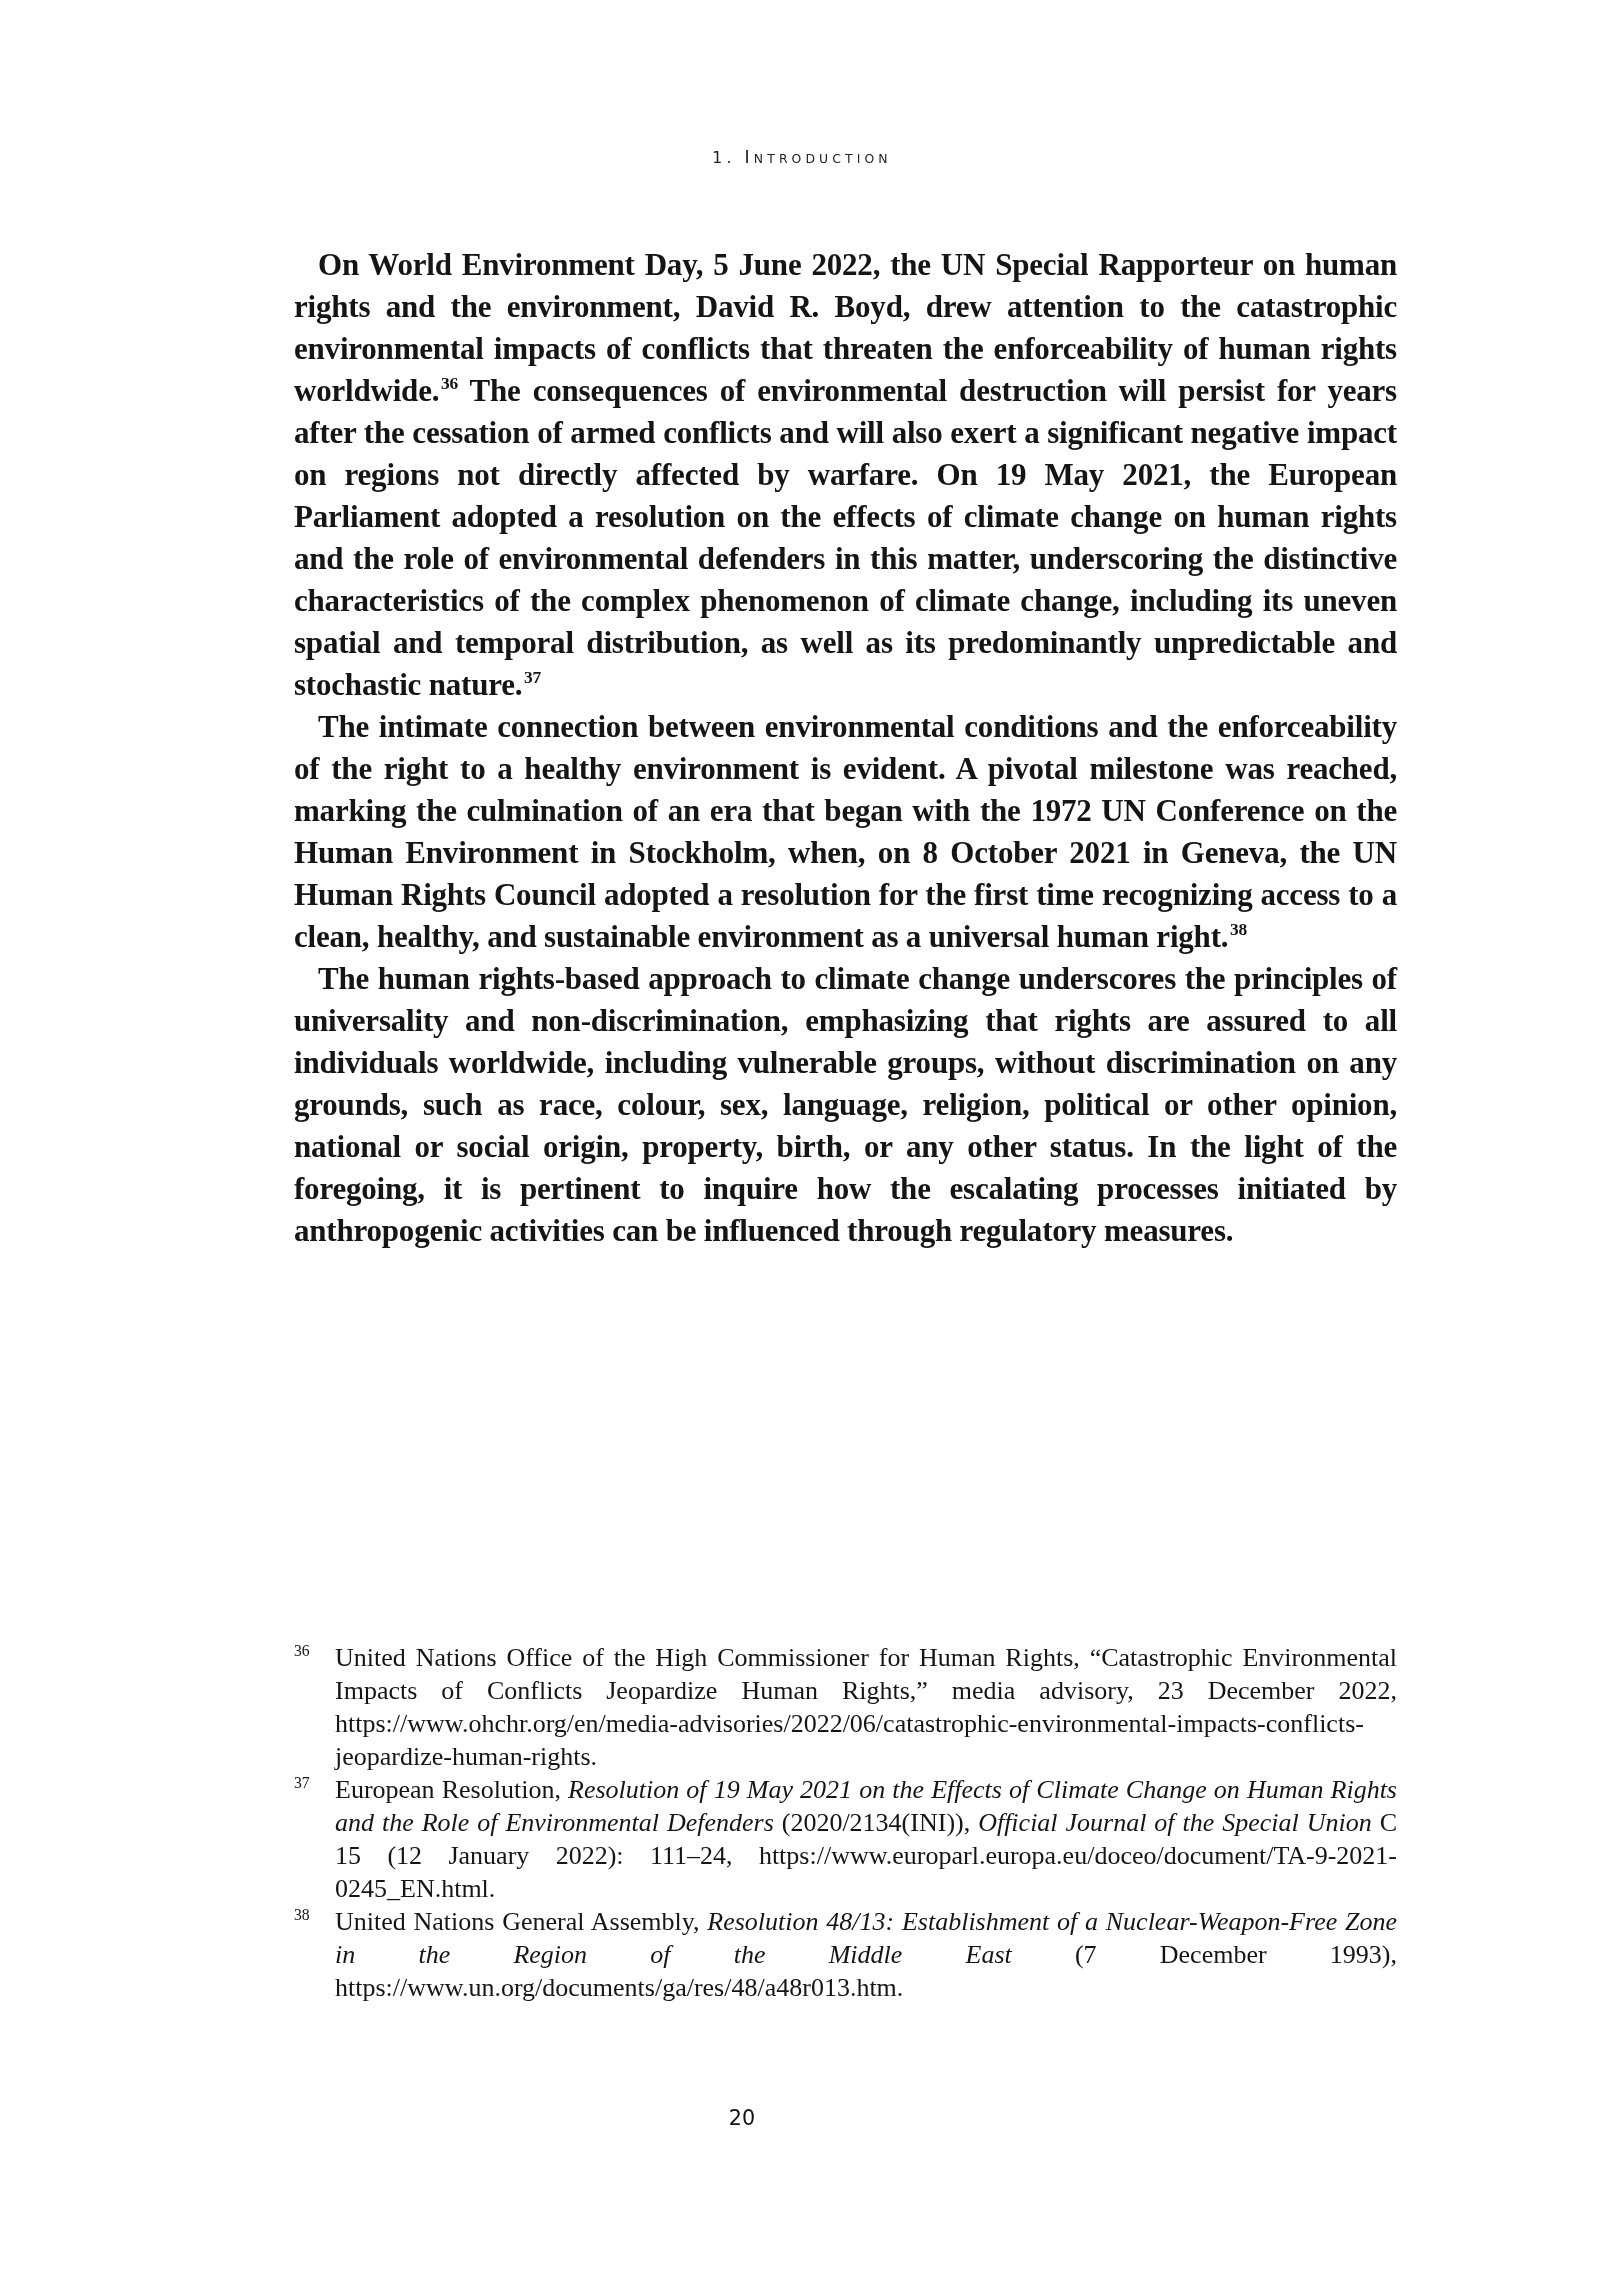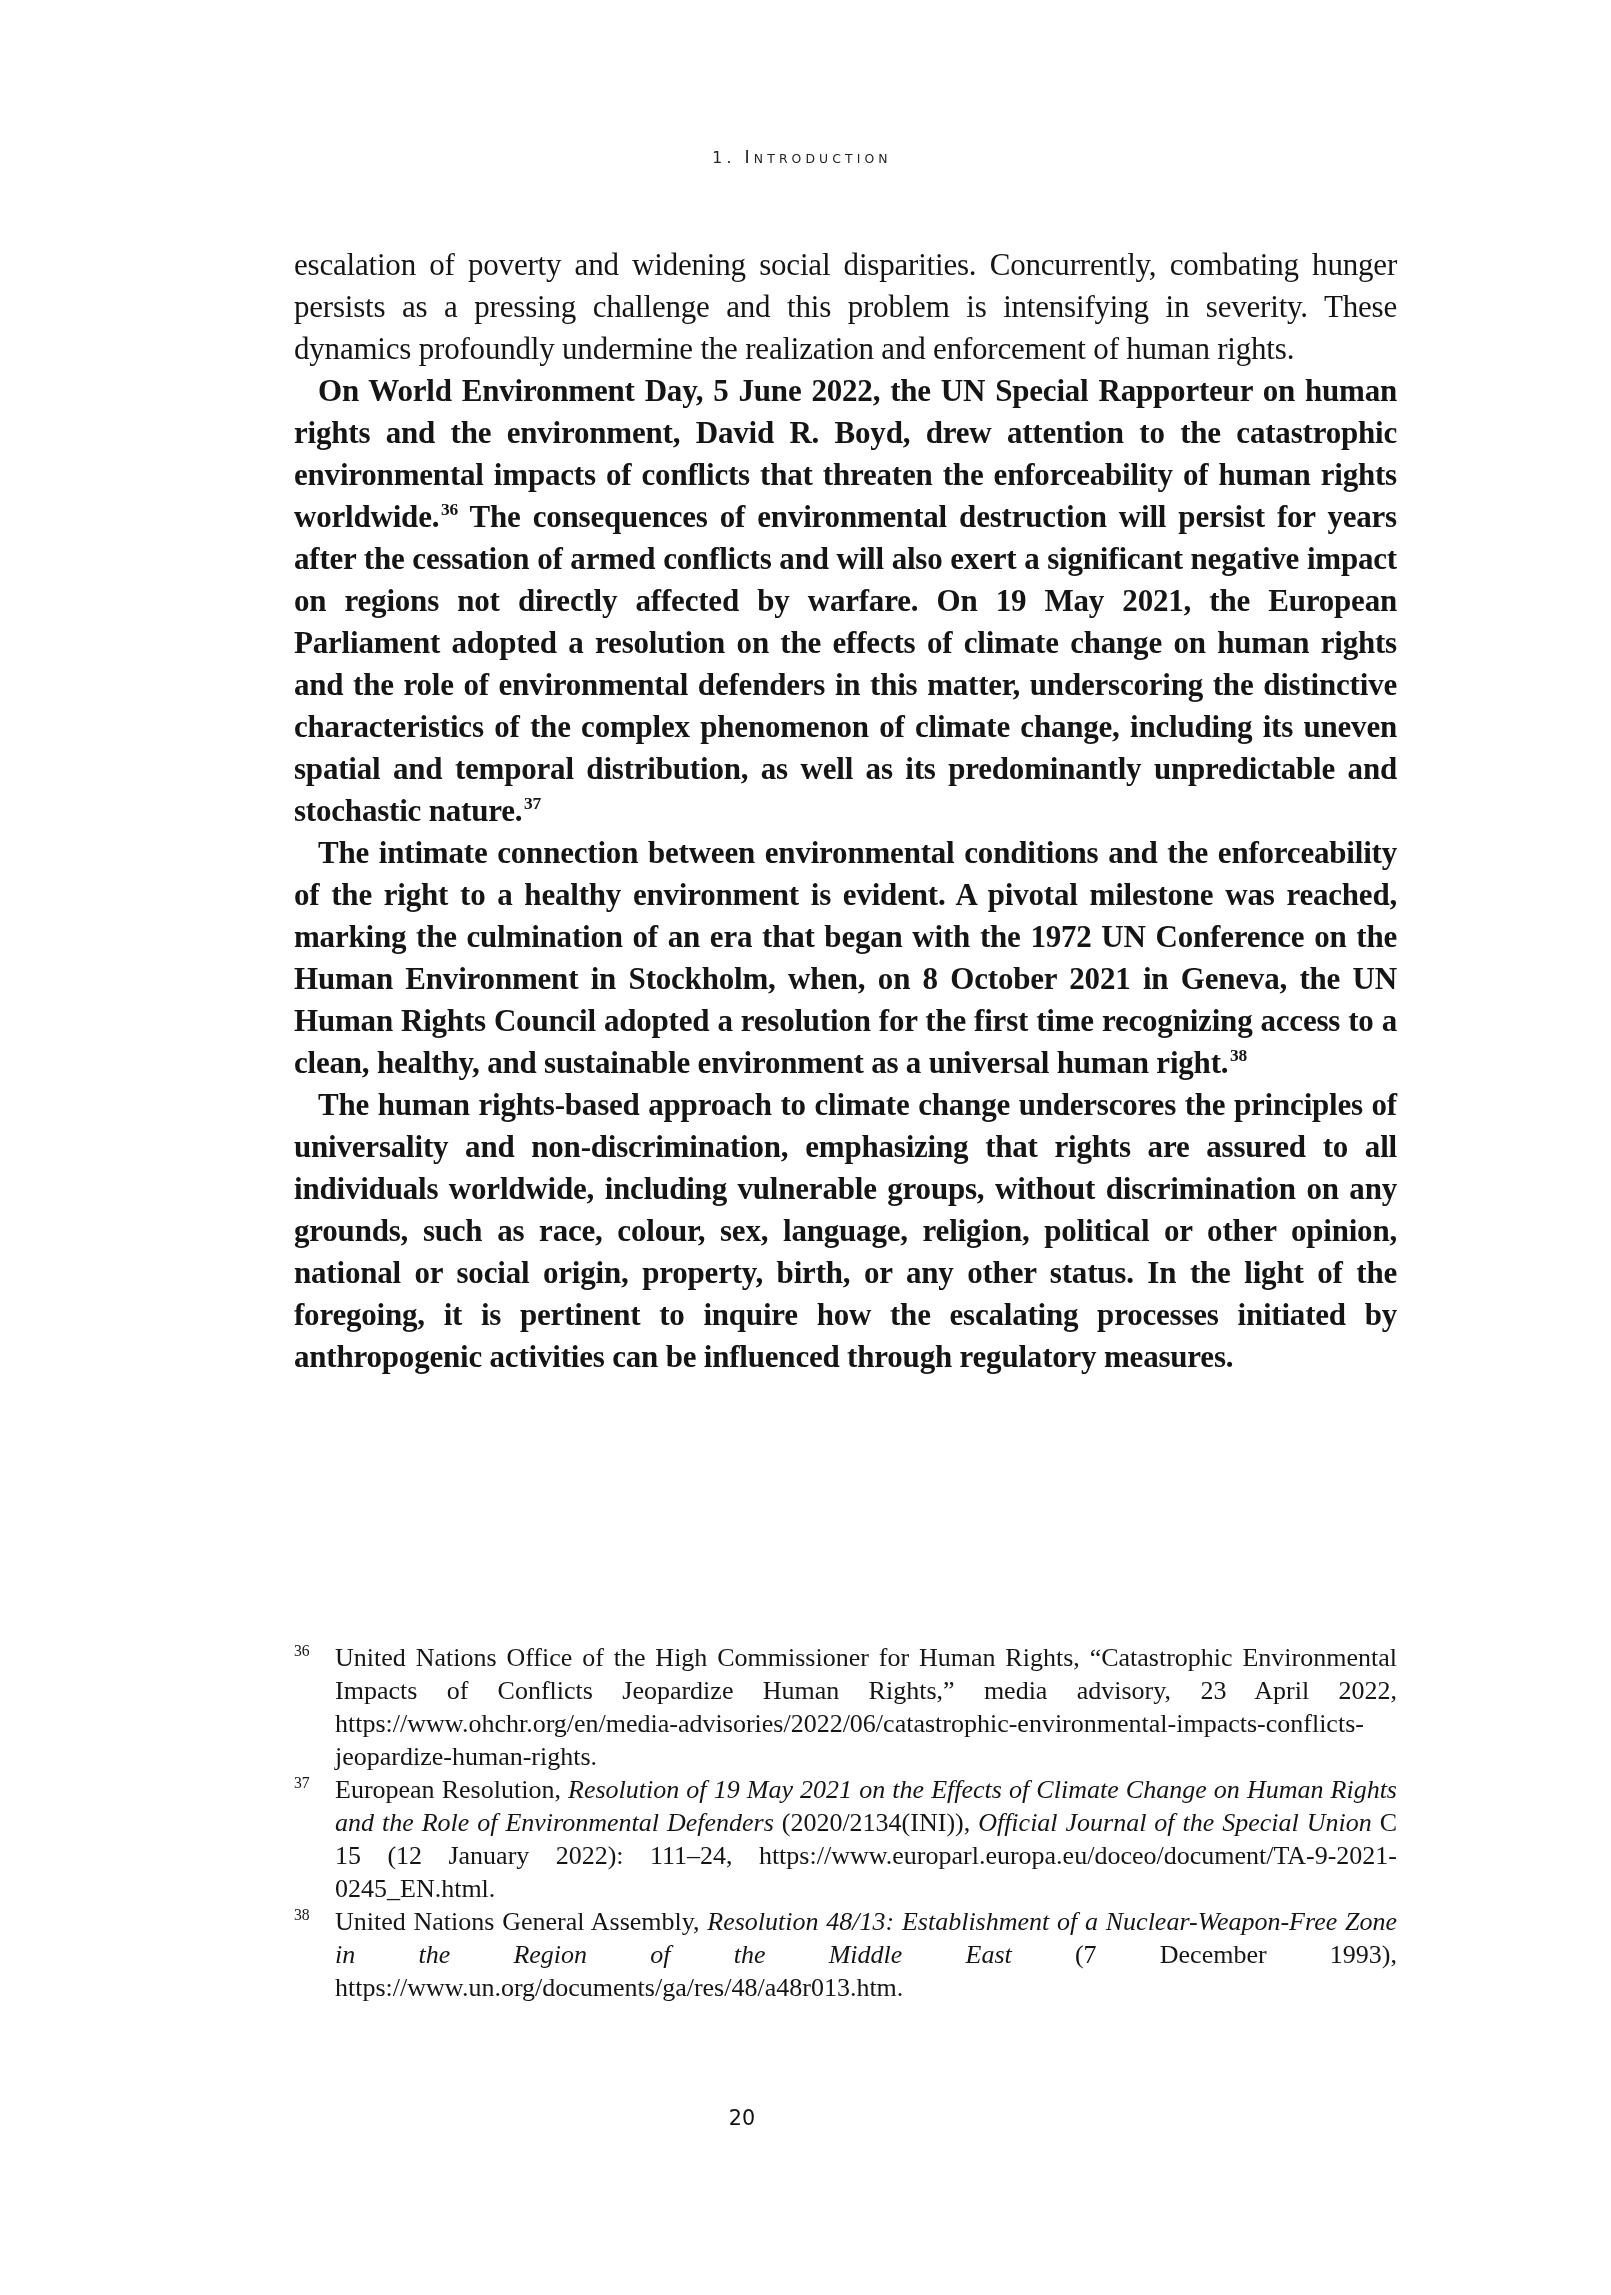--- a/index.html
+++ b/index.html
@@ -96,29 +96,28 @@
     }
   </style>
 </head>
 <body>
 
 <div class="running-head">
   <span>1. </span><span class="cap">I</span><span class="sc">ntroduction</span>
 </div>
 
 <div class="text-block">
-  <p>escalation of poverty and widening social disparities. Concurrently, combating hunger persists as a pressing challenge and this problem is intensifying in severity. These dynamics profoundly undermine the realization and enforcement of human rights.</p>
   <p class="indent"><span>On World Environment Day, 5 June 2022, the UN Special Rapporteur on human rights and the environment, David R. Boyd, drew attention to the catastrophic environmental impacts of conflicts that threaten the enforceability of human rights worldwide.</span><sup class="fnref">36</sup><span> The consequences of environmental destruction will persist for years after the cessation of armed conflicts and will also exert a significant negative impact on regions not directly affected by warfare. On 19 May 2021, the European Parliament adopted a resolution on the effects of climate change on human rights and the role of environmental defenders in this matter, underscoring the distinctive characteristics of the complex phenomenon of climate change, including its uneven spatial and temporal distribution, as well as its predominantly unpredictable and stochastic nature.</span><sup class="fnref">37</sup></p>
   <p class="indent"><span>The intimate connection between environmental conditions and the enforceability of the right to a healthy environment is evident. A pivotal milestone was reached, marking the culmination of an era that began with the 1972 UN Conference on the Human Environment in Stockholm, when, on 8 October 2021 in Geneva, the UN Human Rights Council adopted a resolution for the first time recognizing access to a clean, healthy, and sustainable environment as a universal human right.</span><sup class="fnref">38</sup></p>
   <p class="indent">The human rights-based approach to climate change underscores the principles of universality and non-discrimination, emphasizing that rights are assured to all individuals worldwide, including vulnerable groups, without discrimination on any grounds, such as race, colour, sex, language, religion, political or other opinion, national or social origin, property, birth, or any other status. In the light of the foregoing, it is pertinent to inquire how the escalating processes initiated by anthropogenic activities can be influenced through regulatory measures.</p>
 </div>
 
 <div class="footnotes">
   <p class="footnote">
-    <span class="fn-num">36</span><span>United Nations Office of the High Commissioner for Human Rights, “Catastrophic Environmental Impacts of Conflicts Jeopardize Human Rights,” media advisory, 23 April 2022, https://www.ohchr.org/en/media-advisories/2022/06/catastrophic-environmental-impacts-conflicts-jeopardize-human-rights.</span>
+    <span class="fn-num">36</span><span>United Nations Office of the High Commissioner for Human Rights, “Catastrophic Environmental Impacts of Conflicts Jeopardize Human Rights,” media advisory, 23 December 2022, https://www.ohchr.org/en/media-advisories/2022/06/catastrophic-environmental-impacts-conflicts-jeopardize-human-rights.</span>
   </p>
   <p class="footnote">
     <span class="fn-num">37</span><span>European Resolution, </span><i>Resolution of 19 May 2021 on the Effects of Climate Change on Human Rights and the Role of Environmental Defenders</i><span> (2020/2134(INI)), </span><i>Official Journal of the Special Union</i><span> C 15 (12 January 2022): 111–24, https://www.europarl.europa.eu/doceo/document/TA-9-2021-0245_EN.html.</span>
   </p>
   <p class="footnote">
     <span class="fn-num">38</span><span>United Nations General Assembly, </span><i>Resolution 48/13: Establishment of a Nuclear-Weapon-Free Zone in the Region of the Middle East</i><span> (7 December 1993), https://www.un.org/documents/ga/res/48/a48r013.htm.</span>
   </p>
 </div>
 
 <div class="page-number">20</div>

